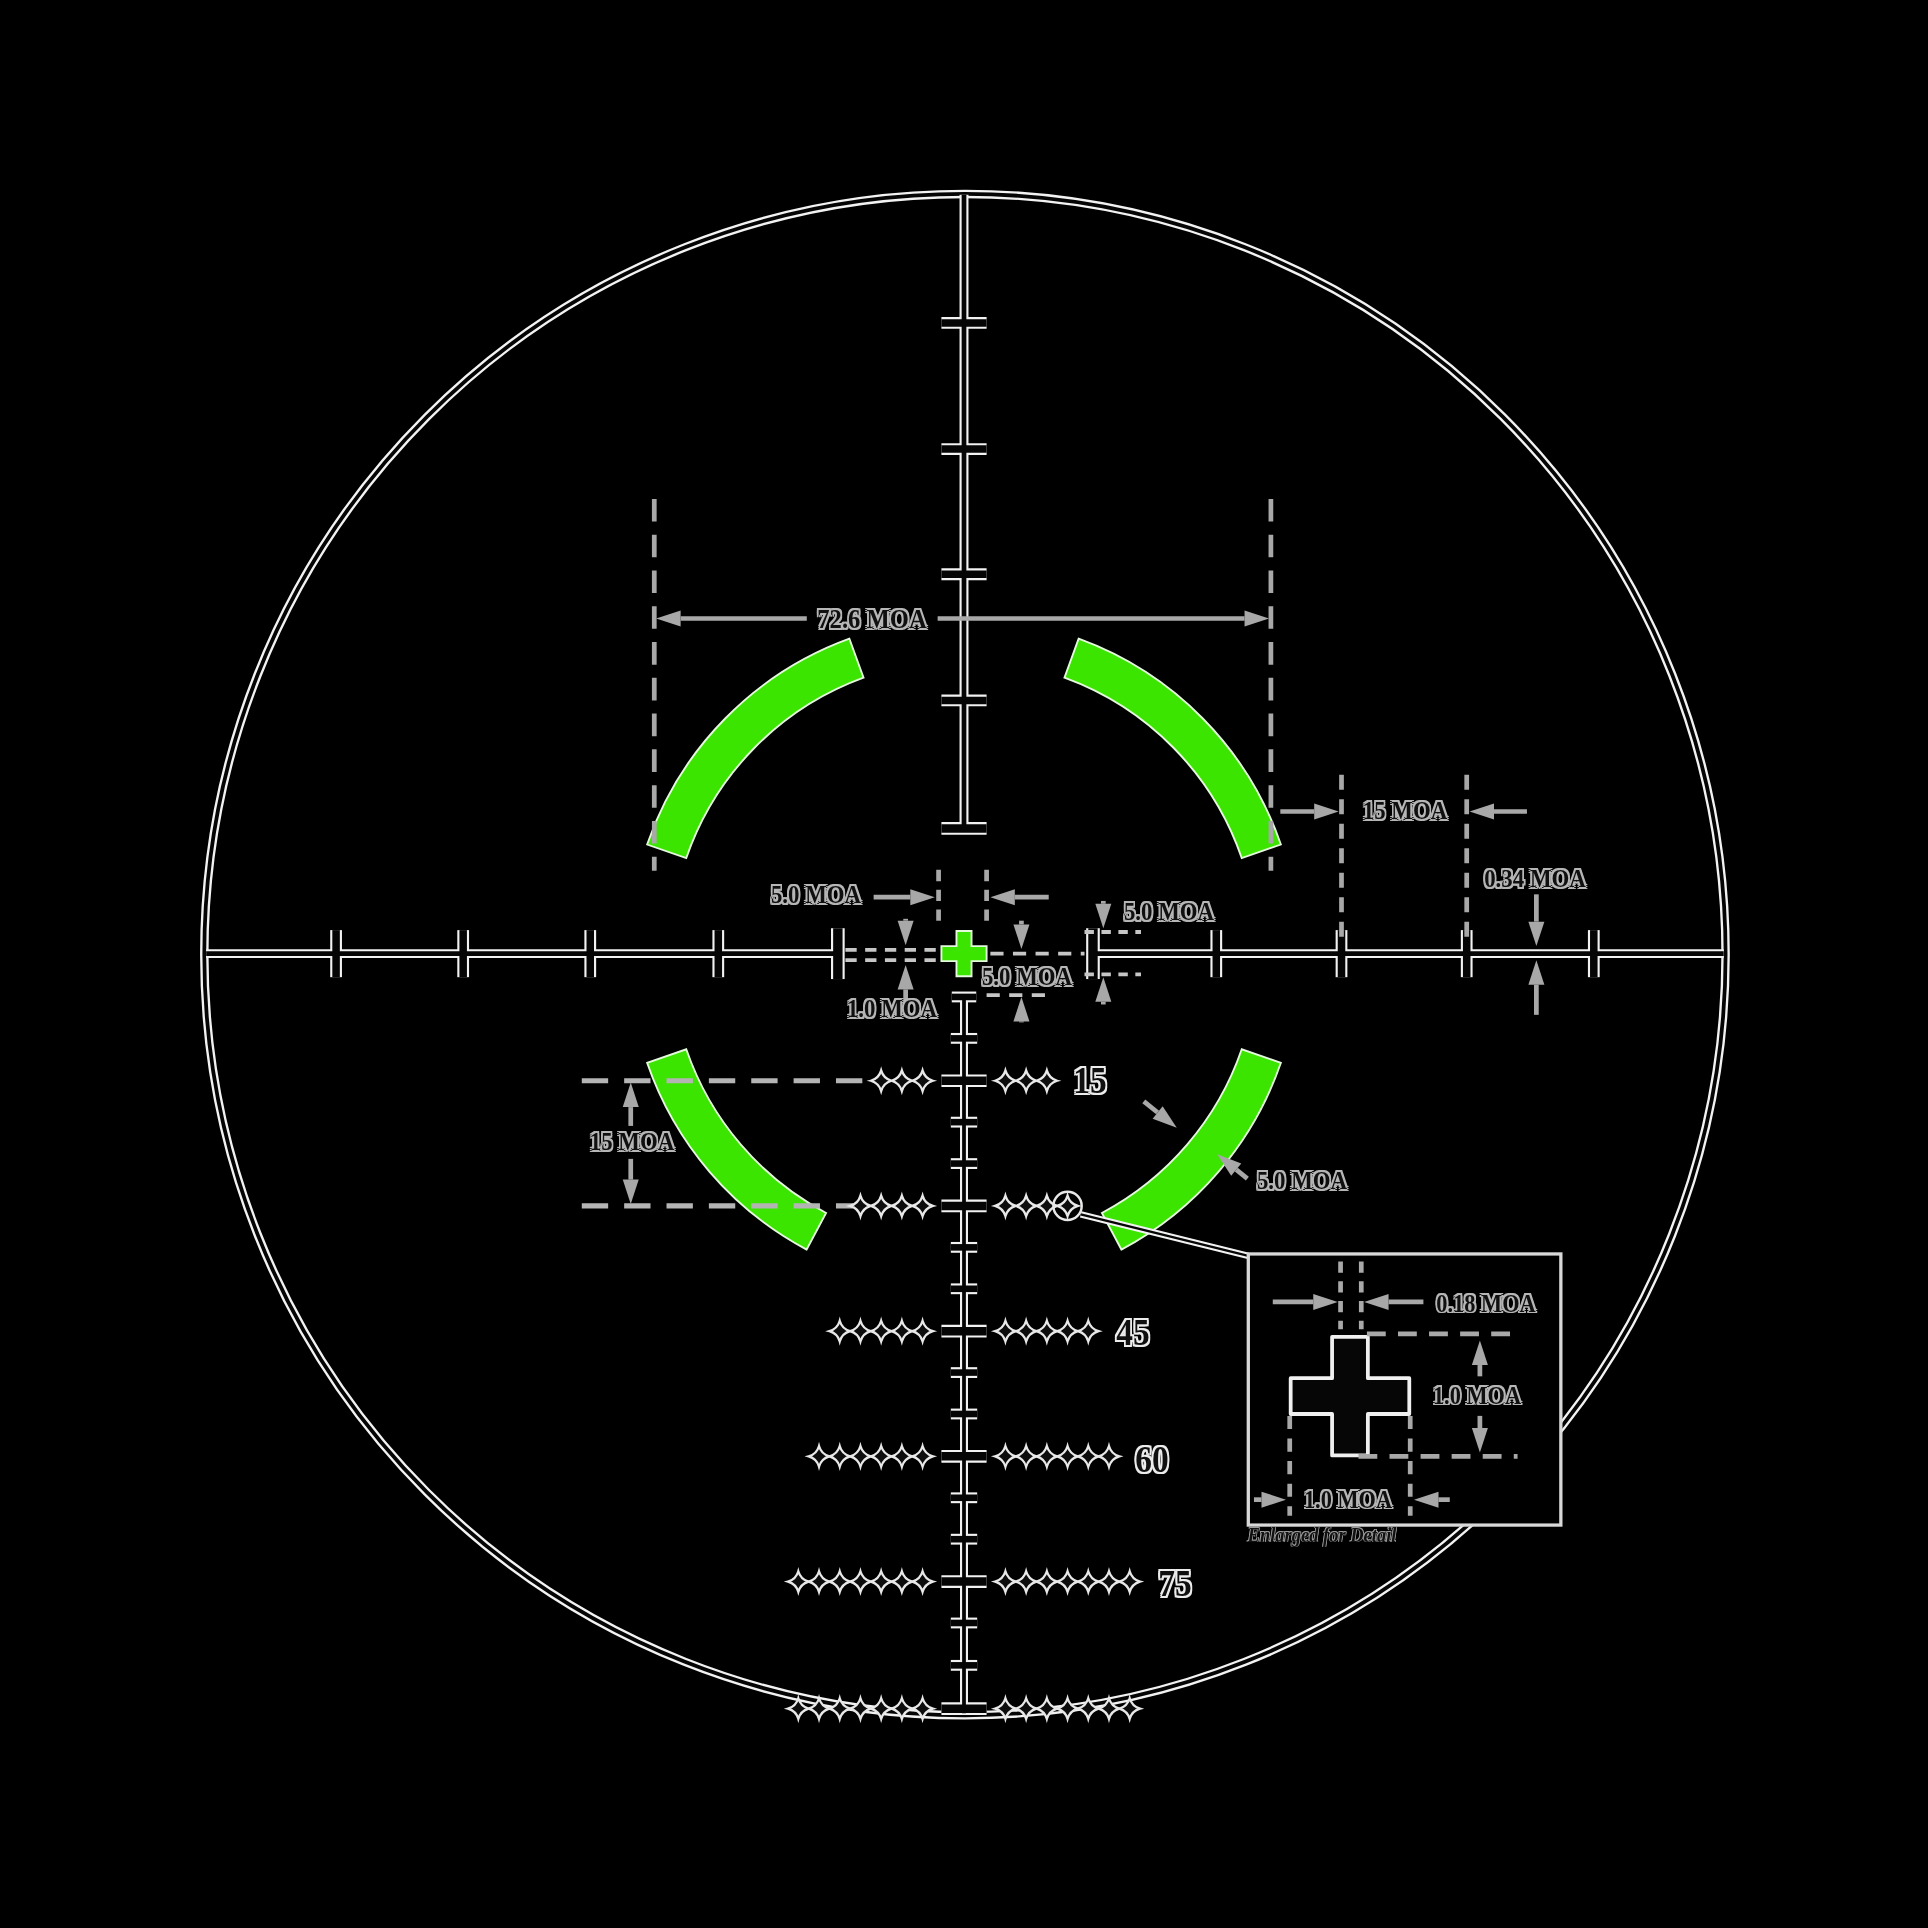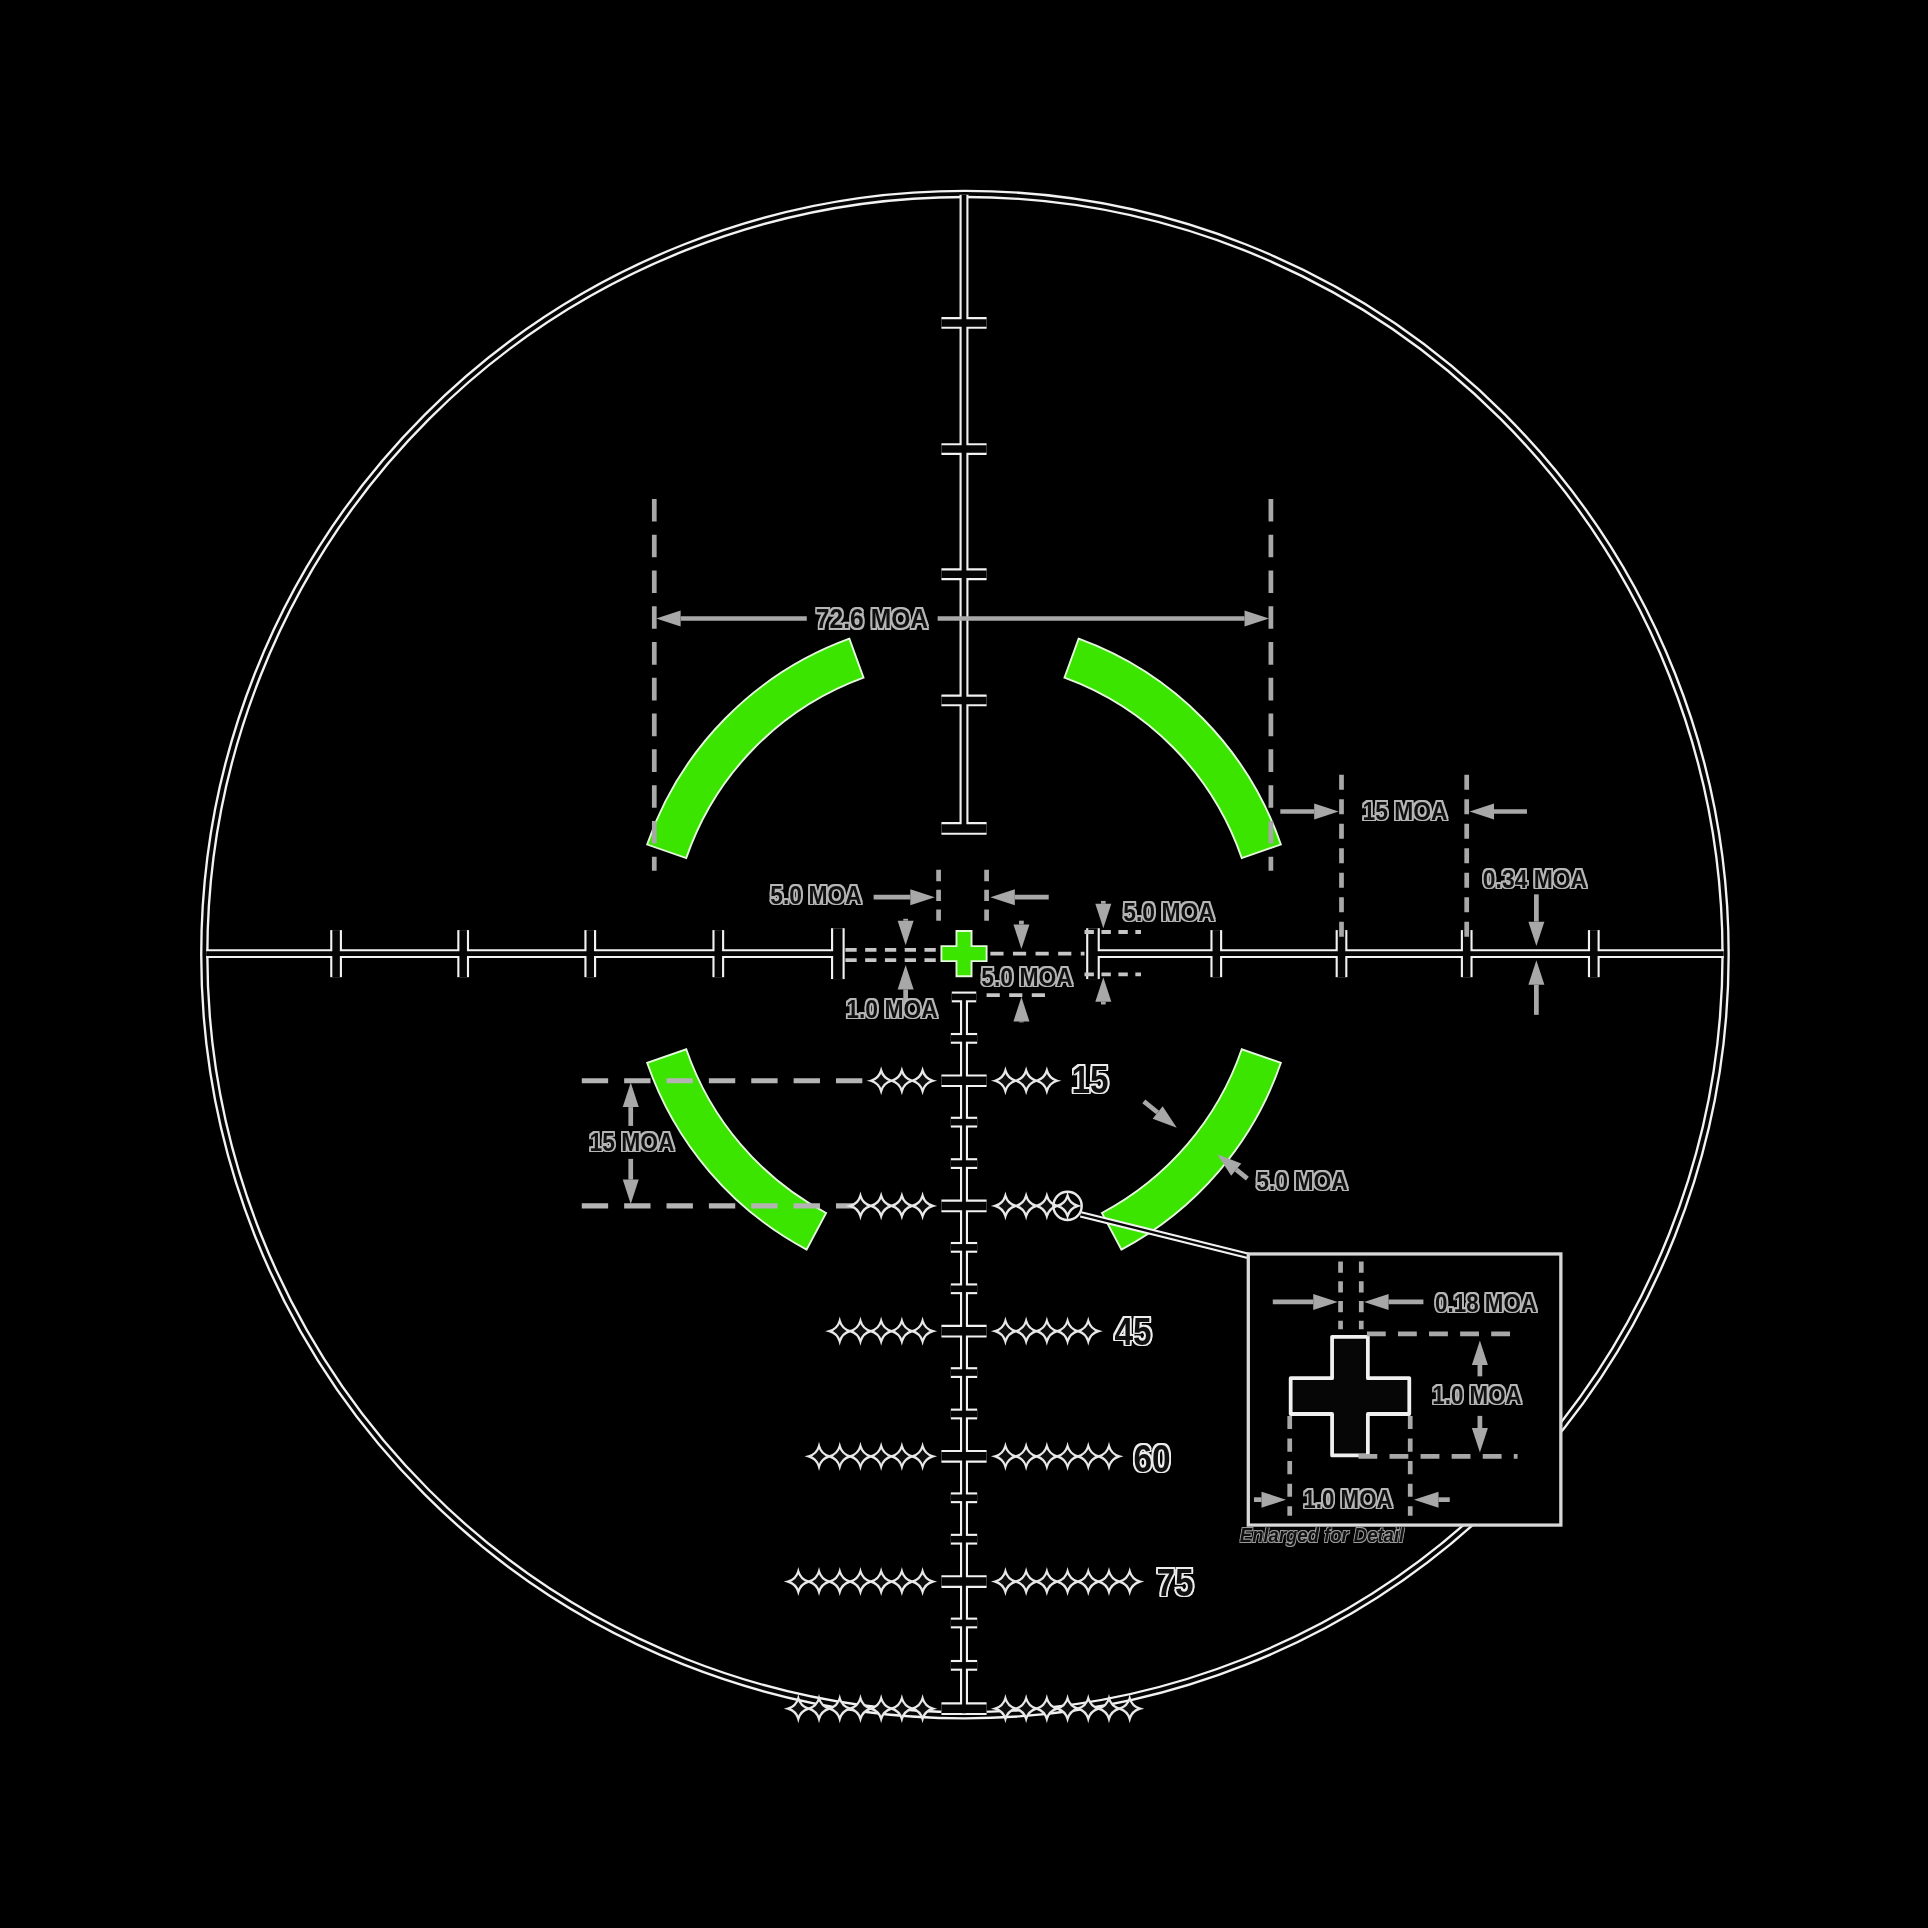--- a/index.html
+++ b/index.html
@@ -1,17 +1,17 @@
 <!DOCTYPE html>
 <html style="font-size:15px"><head>
 <meta charset="utf-8">
 <style>
   html,body{margin:0;padding:0;background:#000;}
   .stage{position:relative;width:1928px;height:1928px;background:#000;overflow:hidden;
-         font-family:Liberation Sans, sans-serif;}
+         font-family:Liberation Serif, serif;}
   #scene{position:absolute;left:0;top:0;}
   .lbl{position:absolute;transform:translate(-50%,-50%) scaleX(0.88);
        font-weight:bold;white-space:nowrap;color:#101010;letter-spacing:0px;
        text-shadow:-1.9px -1.9px 0 #b6b6b6, 1.9px -1.9px 0 #b6b6b6, -1.9px 1.9px 0 #b6b6b6, 1.9px 1.9px 0 #b6b6b6,
                    -1.9px 0 0 #b6b6b6, 1.9px 0 0 #b6b6b6, 0 -1.9px 0 #b6b6b6, 0 1.9px 0 #b6b6b6;}
   .lbl.row{text-shadow:-1.9px -1.9px 0 #ececec, 1.9px -1.9px 0 #ececec, -1.9px 1.9px 0 #ececec, 1.9px 1.9px 0 #ececec,
                    -1.9px 0 0 #ececec, 1.9px 0 0 #ececec, 0 -1.9px 0 #ececec, 0 1.9px 0 #ececec;}
   .lbl.cap{font-style:italic;
        text-shadow:-0.9px -0.9px 0 #9a9a9a, 0.9px -0.9px 0 #9a9a9a, -0.9px 0.9px 0 #9a9a9a, 0.9px 0.9px 0 #9a9a9a;}
 </style>

